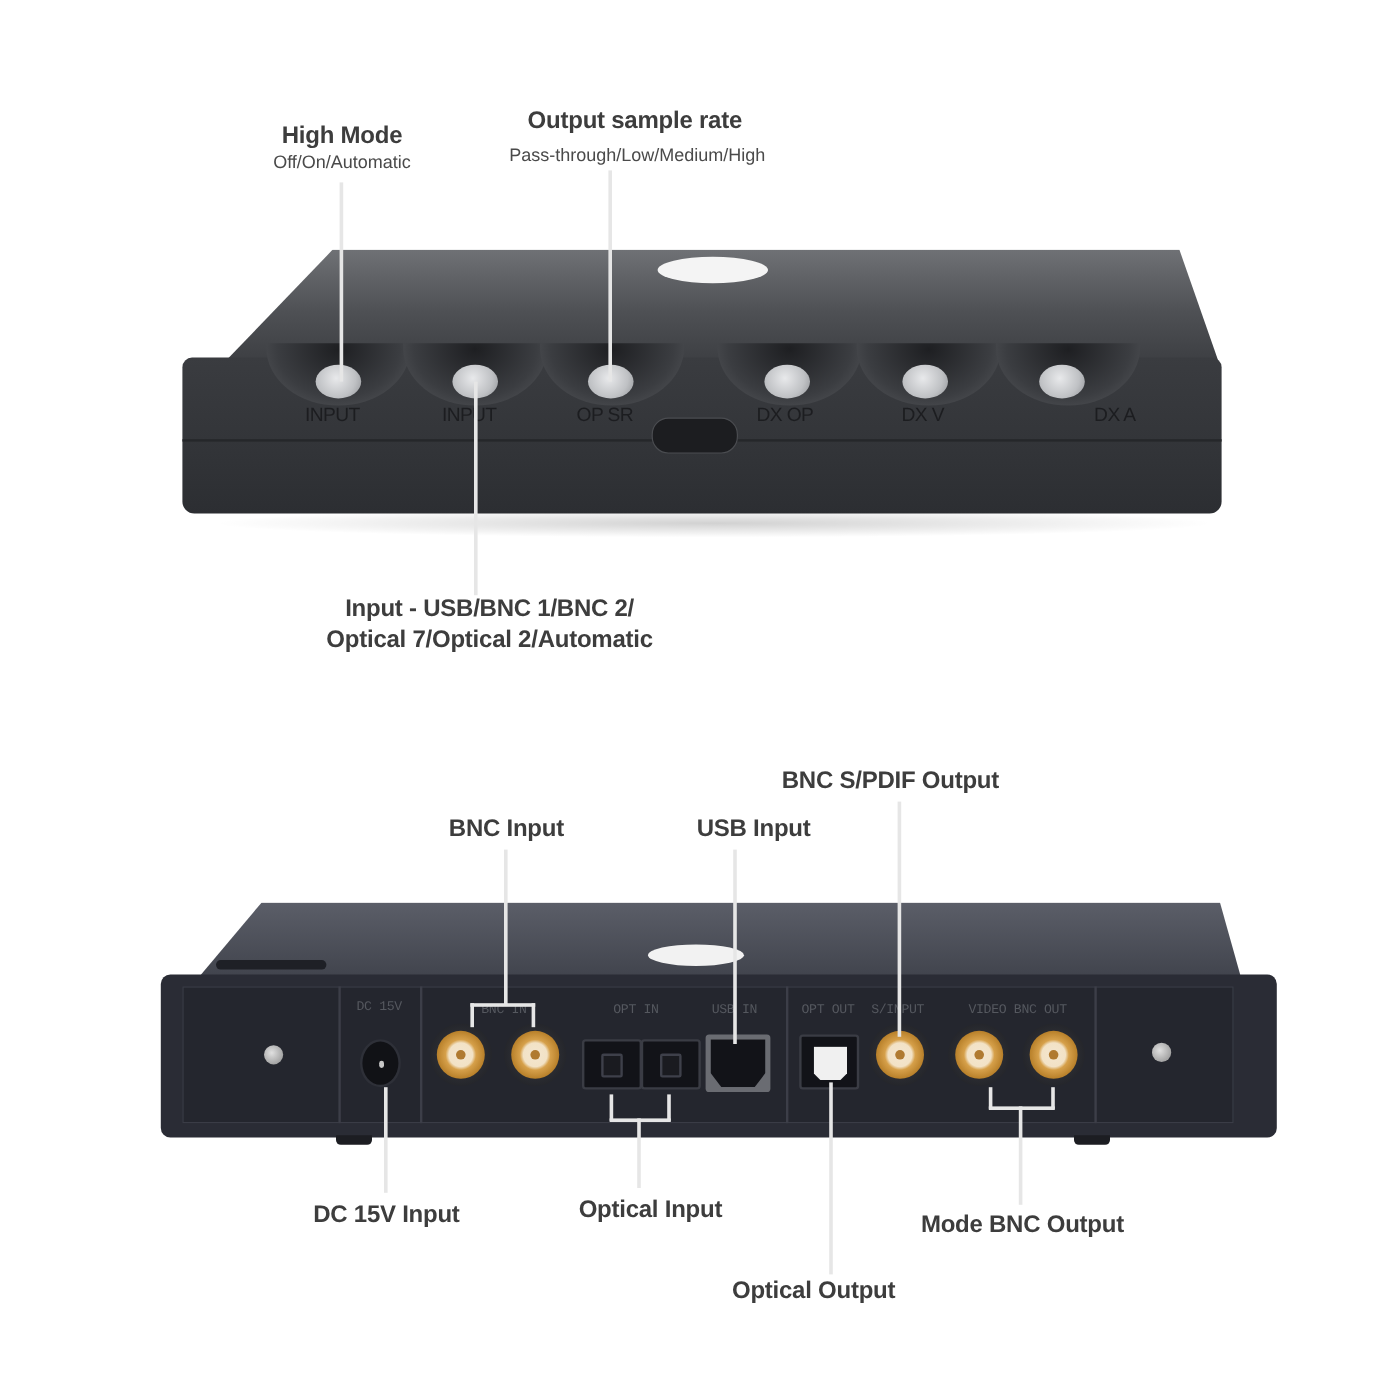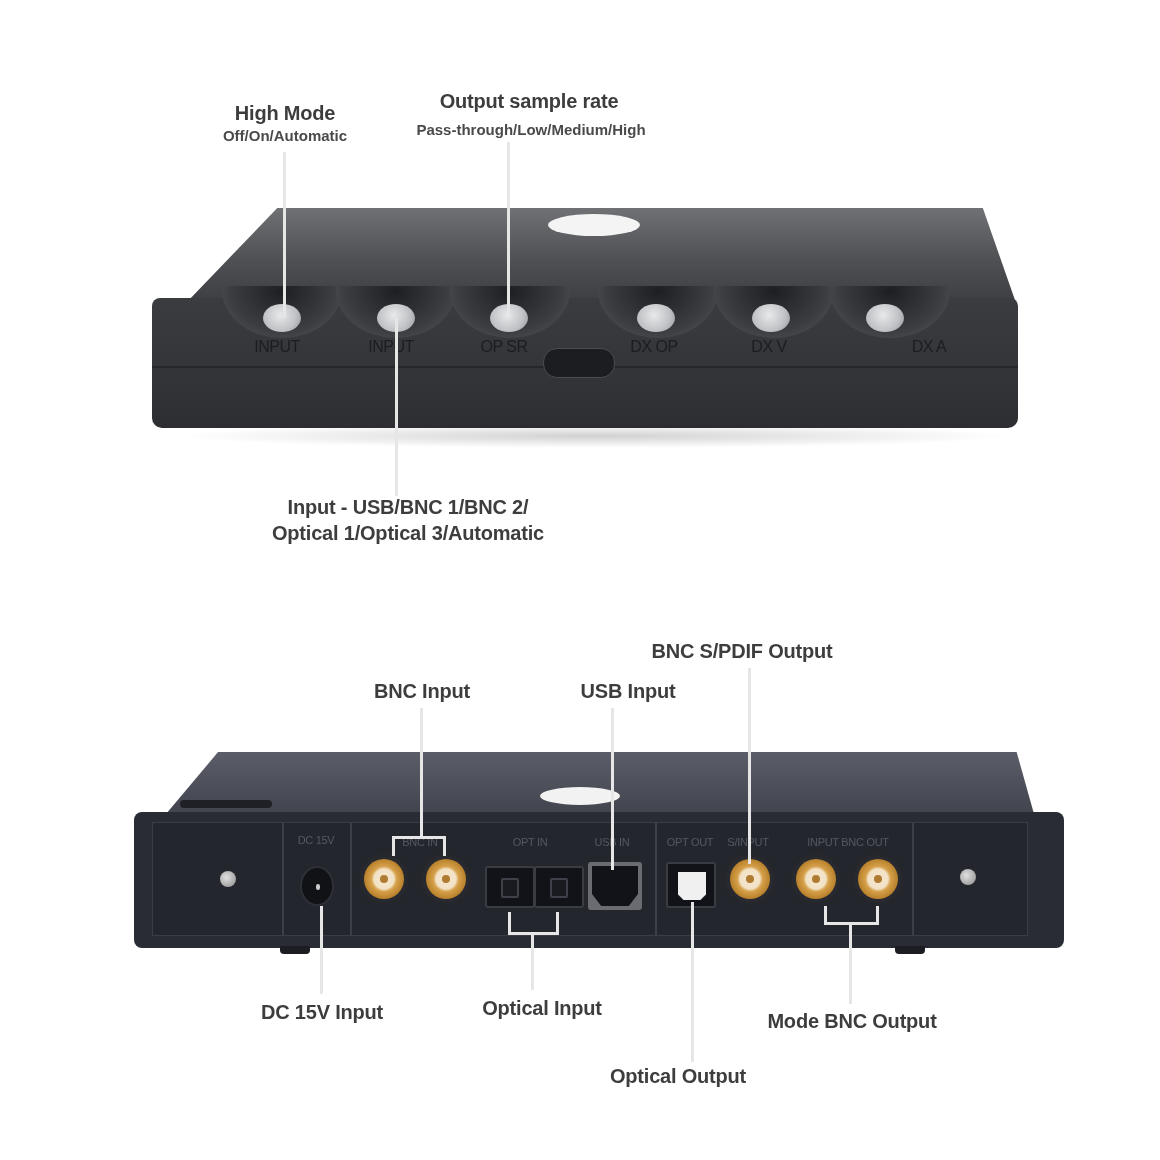--- a/index.html
+++ b/index.html
@@ -1,19 +1,19 @@
 <!DOCTYPE html>
 <html><head>
 <meta charset="utf-8">
 <style>
   * { box-sizing: border-box; margin: 0; padding: 0; }
   html, body { width: 1160px; height: 1160px; background: #ffffff; overflow: hidden; }
   body { position: relative; font-family: "Liberation Sans", "DejaVu Sans", sans-serif; color: #3a3a3a; }
   .lbl { position: absolute; font-weight: 700; font-size: 20px; color: #3d3d3d; white-space: nowrap; letter-spacing: -0.2px; }
-  .sub { position: absolute; font-size: 15px; color: #4a4a4a; white-space: nowrap; font-weight: bold; }
+  .sub { position: absolute; font-size: 15px; color: #4a4a4a; white-space: nowrap; }
   .vline { position: absolute; width: 3px; background: #e6e6e6; }
   .hline { position: absolute; height: 3px; background: #e6e6e6; }
   .center { transform: translateX(-50%); text-align: center; }
 
   
   .front-top { position: absolute; left: 186px; top: 208px; width: 830px; height: 95px;
     background: linear-gradient(180deg, #6f7175 0%, #4e5054 55%, #3c3e42 100%);
     clip-path: polygon(11% 0, 96% 0, 100% 100%, 0 100%); }
   .front-face { position: absolute; left: 152px; top: 298px; width: 866px; height: 130px;
     background: linear-gradient(180deg, #3a3c40 0%, #323438 60%, #2c2e32 100%);
@@ -44,21 +44,21 @@
   .bnc { position: absolute; width: 52px; height: 52px; border-radius: 50%; background: radial-gradient(circle, #3a3c42 0%, #1c1d22 100%); }
   .bnc .ring { position: absolute; left: 6px; top: 6px; width: 40px; height: 40px; border-radius: 50%;
     background: radial-gradient(circle, #f4e6cf 0%, #f2e2c6 35%, #d6a04a 45%, #b8802a 70%, #8a5a18 100%); }
   .bnc .pin { position: absolute; left: 22px; top: 22px; width: 8px; height: 8px; border-radius: 50%; background: #b07a30; }
   .optical { position: absolute; width: 50px; height: 42px; background: #121318; border: 2px solid #3a3c44; border-radius: 3px; }
   .optical .slot { position: absolute; left: 14px; top: 10px; width: 18px; height: 20px; border: 2px solid #3e404a; border-radius: 2px; background: #1a1b20; }
   .usb { position: absolute; width: 54px; height: 48px; background: #6a6c72; border-radius: 3px; padding: 4px; }
   .usb .inner { width: 100%; height: 100%; background: #121318; clip-path: polygon(0 0, 100% 0, 100% 70%, 80% 100%, 20% 100%, 0 70%); }
   .opt-out { position: absolute; width: 50px; height: 46px; background: #121318; border: 2px solid #3a3c44; border-radius: 3px; }
   .opt-out .white { position: absolute; left: 10px; top: 8px; width: 28px; height: 28px; background: #f0f0f0; clip-path: polygon(0 0, 100% 0, 100% 80%, 80% 100%, 20% 100%, 0 80%); }
-  .port-label { position: absolute; font-size: 11px; color: #55585f; white-space: nowrap; letter-spacing: -0.3px; transform: translateX(-50%); }
+  .port-label { position: absolute; font-size: 11px; color: #55585f; white-space: nowrap; letter-spacing: -0.3px; transform: translateX(-50%); font-family: Liberation Mono, monospace; }
   .top-slot { position: absolute; left: 180px; top: 800px; width: 92px; height: 8px; border-radius: 4px; background: #1e2026; }
   .back-hole { position: absolute; left: 540px; top: 787px; width: 80px; height: 18px; border-radius: 50%; background: #f2f2f2; }
   .foot { position: absolute; width: 30px; height: 8px; background: #1c1d22; border-radius: 0 0 4px 4px; top: 946px; }
 </style>
 </head>
 <body>
 
 <div>
   <div class="front-top"></div>
   <div class="top-hole"></div>
@@ -93,21 +93,21 @@
   <div class="lbl center" style="left:285px;top:102px">High Mode</div>
   <div class="sub center" style="left:285px;top:127px">Off/On/Automatic</div>
   <div class="vline" style="left:283px;top:152px;height:166px"></div>
 
   <div class="lbl center" style="left:529px;top:90px">Output sample rate</div>
   <div class="sub center" style="left:531px;top:121px">Pass-through/Low/Medium/High</div>
   <div class="vline" style="left:507px;top:142px;height:176px"></div>
 
   <div class="vline" style="left:395px;top:318px;height:178px"></div>
   <div class="lbl center" style="left:408px;top:496px">Input - USB/BNC 1/BNC 2/</div>
-  <div class="lbl center" style="left:408px;top:522px">Optical 1/Optical 3/Automatic</div>
+  <div class="lbl center" style="left:408px;top:522px">Optical 7/Optical 2/Automatic</div>
 </div>
 
 <div>
   <div class="back-top"></div>
   <div class="top-slot"></div>
   <div class="back-hole"></div>
   <div class="back-face"></div>
   <div class="back-inner"></div>
   <div class="divider" style="left:282px"></div>
   <div class="divider" style="left:350px"></div>
@@ -149,21 +149,21 @@
   <div class="opt-out" style="left:666px;top:862px">
       <div class="white"></div>
     </div>
 
   <span class="port-label" style="left:748px;top:836px">S/INPUT</span>
   <div class="bnc" style="left:724px;top:853px">
       <div class="ring"></div>
       <div class="pin"></div>
     </div>
 
-  <span class="port-label" style="left:848px;top:836px">INPUT BNC OUT</span>
+  <span class="port-label" style="left:848px;top:836px">VIDEO BNC OUT</span>
   <div class="bnc" style="left:790px;top:853px">
       <div class="ring"></div>
       <div class="pin"></div>
     </div>
   <div class="bnc" style="left:852px;top:853px">
       <div class="ring"></div>
       <div class="pin"></div>
     </div>
 
   <div class="lbl center" style="left:422px;top:680px">BNC Input</div>

